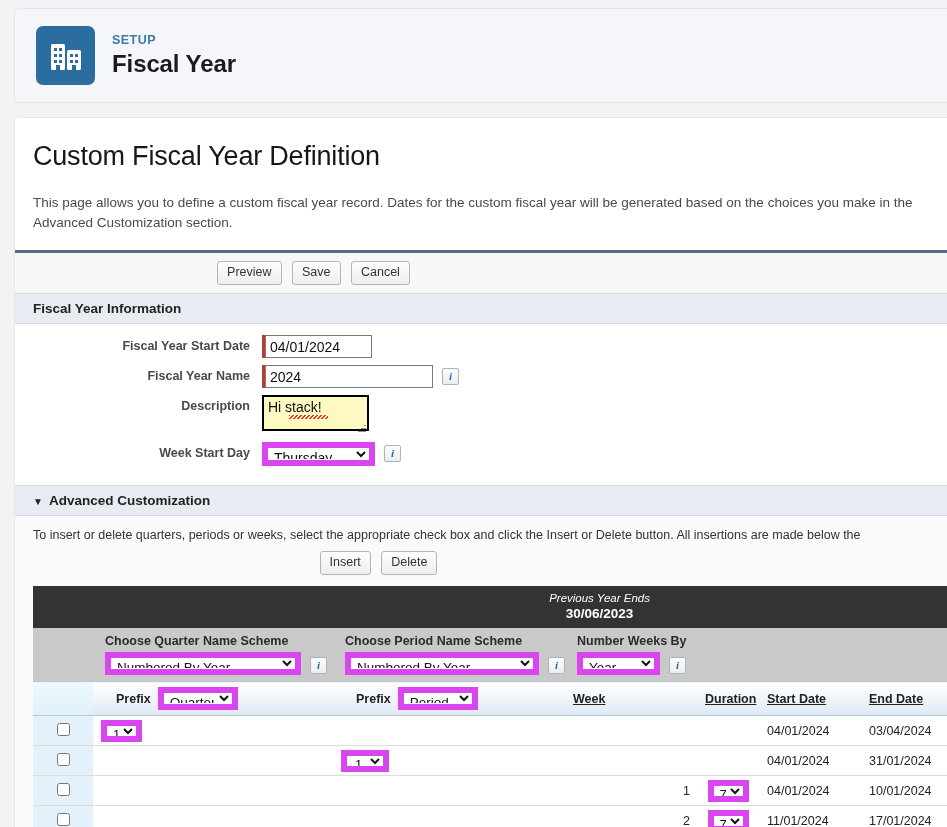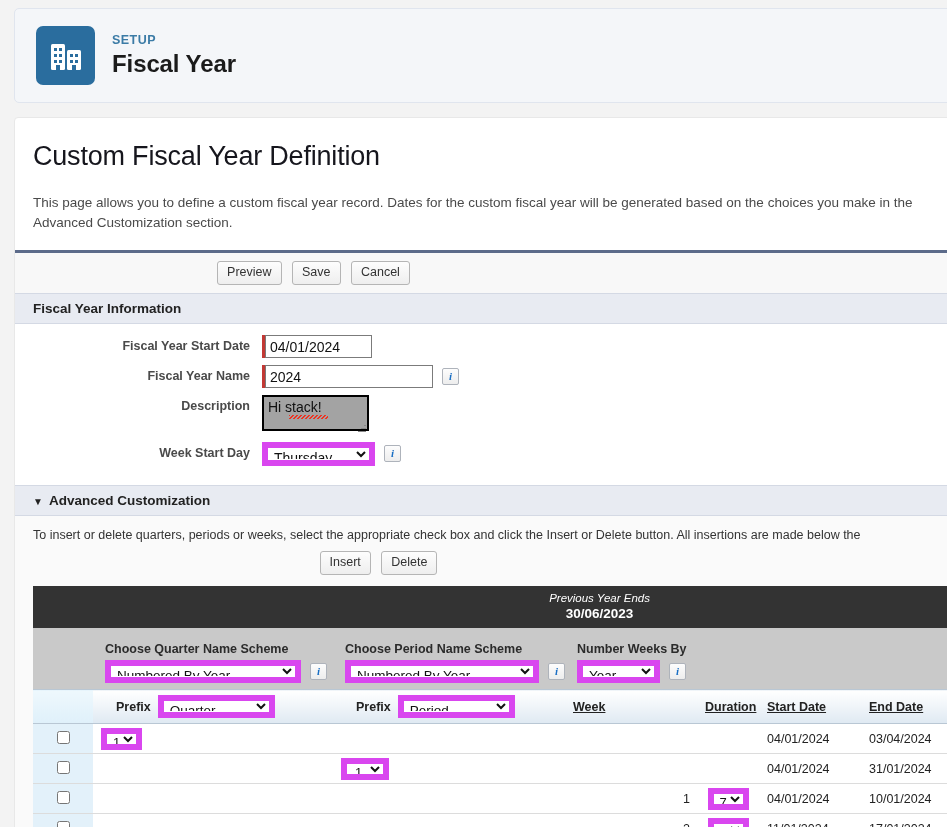--- a/index.html
+++ b/index.html
@@ -94,21 +94,21 @@
   .txt {
     font-family: "Liberation Sans", sans-serif; font-size: 14px; color: #111;
     border: 1px solid #7b7b7b; padding: 1px 4px; height: 23px; background: #fff;
   }
   .txt.date { width: 107px; }
   .txt.name { width: 168px; }
   .ta-wrap { position: relative; }
   textarea.ta {
     font-family: "Liberation Sans", sans-serif; font-size: 14px; color: #111;
     border: 2px solid #000; padding: 1px 4px; width: 107px; height: 36px;
-    background: #a3a3a3; resize: none; outline: none; overflow: hidden;
+    background: #fef9c3; resize: none; outline: none; overflow: hidden;
     line-height: 18px;
   }
   .squiggle {
     position: absolute; left: 27px; top: 20px; width: 39px; height: 4px;
     background-image: repeating-linear-gradient(135deg, #e32 0 1.4px, transparent 1.4px 2.8px);
     pointer-events: none;
   }
   .resize-grip {
     position: absolute; right: 3px; bottom: 3px; width: 8px; height: 8px;
     pointer-events: none;
@@ -143,44 +143,44 @@
   .prevbar td {
     background: #333333; color: #fff; text-align: center;
     padding: 5px 0 6px 0; border: none;
   }
   .prevbar .pl { font-size: 11.5px; font-style: italic; line-height: 14px; font-weight: normal; }
   .prevbar .pv { font-size: 13.5px; font-weight: bold; line-height: 17px; }
   .prevbar-shift { position: relative; left: 102px; }
 
   .scheme-row td {
     background: #c9c9c9; vertical-align: top;
-    padding: 14px 0 6px 0; border: none;
+    padding: 6px 0 6px 0; border: none;
   }
   .scheme-lbl {
     font-size: 12.5px; font-weight: bold; color: #2b2b2b;
     padding-left: 12px; margin-bottom: 4px; display: block;
   }
-  .scheme-ctl { display: flex; align-items: flex-start; padding-left: 12px; }
+  .scheme-ctl { display: flex; align-items: center; padding-left: 12px; }
   .scheme-ctl .info { margin-top: 3px; }
   .sel.qname { width: 196px; }
   .sel.pname { width: 196px; }
   .sel.nwb { width: 83px; }
 
   .thead th {
     background: linear-gradient(#ffffff, #dfe9f2);
     border-bottom: 1px solid #b9c7d4;
     border-top: 1px solid #b9c7d4;
     font-size: 12.5px; font-weight: bold; color: #222;
     text-align: left; padding: 5px 0 5px 0; height: 27px;
     vertical-align: middle;
   }
   .thead th.cb { background: linear-gradient(#eef8fd, #dff0fa); }
   .prefix-cell { display: flex; align-items: center; padding-left: 8px; }
   .prefix-lbl { font-size: 12.5px; font-weight: bold; color: #222; margin-right: 7px; padding-left: 15px; }
-  .sel.prefix { width: 117px; font-size: 13.5px; }
+  .sel.prefix { width: 80px; font-size: 13.5px; }
   .th-pad { padding-left: 8px; display: block; text-decoration: underline; }
 
   .trow td {
     border-bottom: 1px solid #dcdcdc;
     font-size: 12.5px; color: #222; height: 30px;
     background: #fff; padding: 0;
     vertical-align: middle;
   }
   .trow td.cbcell { background: #e3f1fa; text-align: center; }
   .trow td.numcell { text-align: right; padding-right: 7px; }

